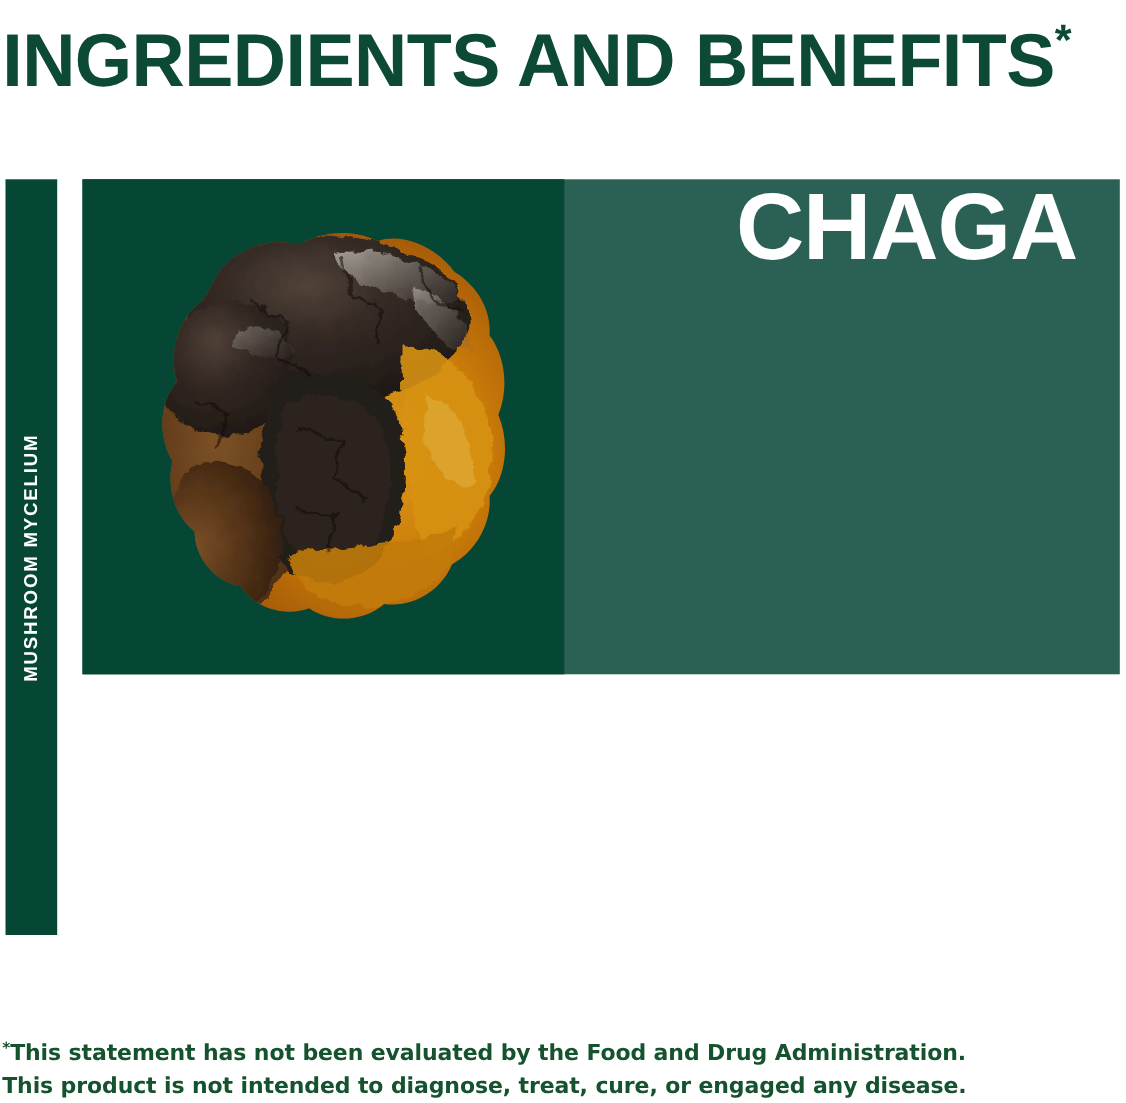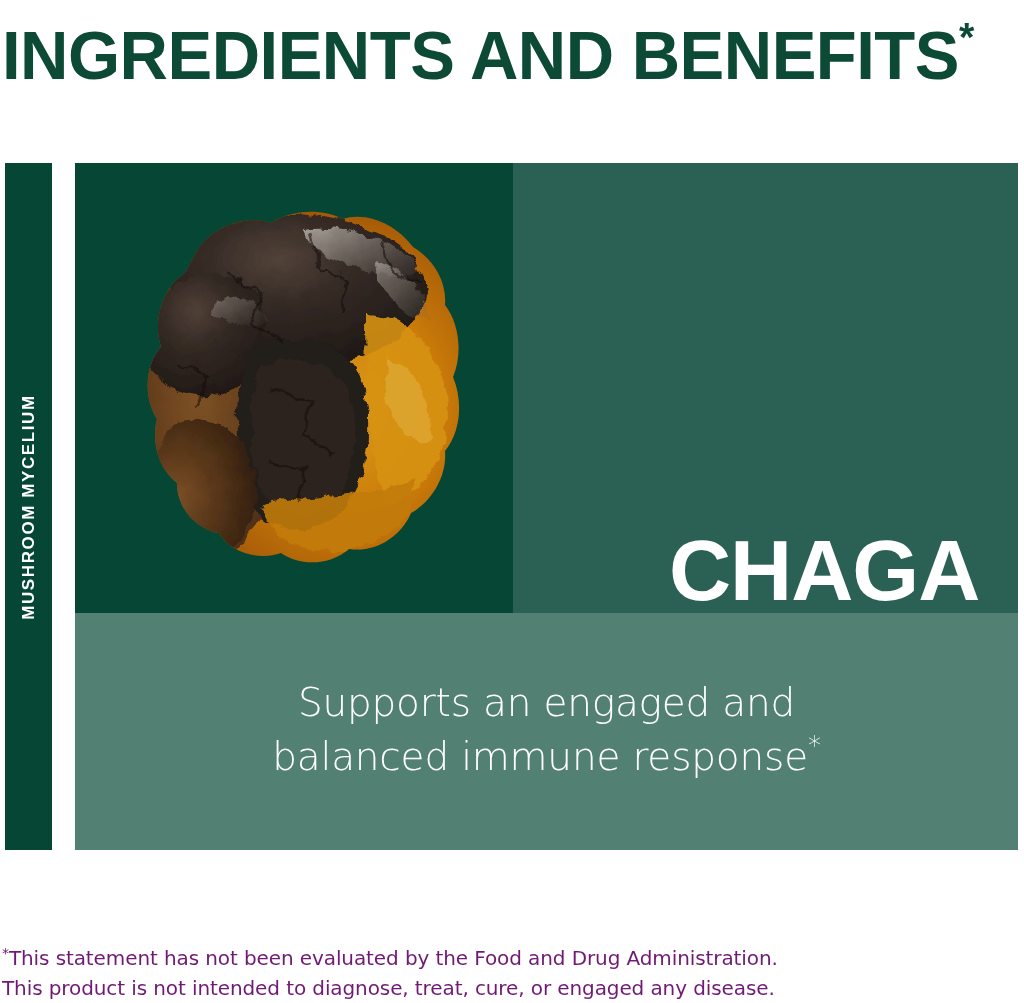--- a/index.html
+++ b/index.html
@@ -99,21 +99,21 @@
   }
 
   
   .name-pane {
     position: absolute;
     left: 438px;
     top: 0;
     right: 0;
     height: 450px;
     display: flex;
-    align-items: flex-end;
+    align-items: flex-start;
   }
   .ingredient-name {
     color: #ffffff;
     font-family: "Liberation Sans", sans-serif;
     font-weight: 700;
     font-size: 86px;
     line-height: 1;
     letter-spacing: -1px;
     margin-left: 156px;
     white-space: nowrap;
@@ -146,23 +146,23 @@
     font-size: 26px;
     vertical-align: 15px;
   }
 
   
   .footnote {
     position: absolute;
     left: 2px;
     top: 938px;
     width: 1010px;
-    color: #701a75;
+    color: #14532d;
     font-family: "DejaVu Sans", sans-serif;
-    font-weight: 400;
+    font-weight: 700;
     font-size: 20px;
     line-height: 30px;
     letter-spacing: -0.1px;
   }
   .footnote .ast {
     font-size: 14px;
     vertical-align: 7px;
   }
   .footnote-line { display: block; white-space: nowrap; }
 </style>
@@ -274,21 +274,18 @@
           <rect x="60" y="30" width="340" height="390" fill="none"></rect>
         </g>
       </svg>
     </div>
 
     <div class="name-pane">
       <div class="ingredient-name">CHAGA</div>
     </div>
   </div>
 
-  <div class="card-bottom">
-    <div class="benefit-text"><span>Supports an engaged and balanced immune response</span><span class="ast">*</span></div>
-  </div>
 </div>
 
 <div class="footnote">
   <span class="footnote-line"><span class="ast">*</span><span>This statement has not been evaluated by the Food and Drug Administration.</span></span>
   <span class="footnote-line">This product is not intended to diagnose, treat, cure, or engaged any disease.</span>
 </div>
 
 </body></html>

